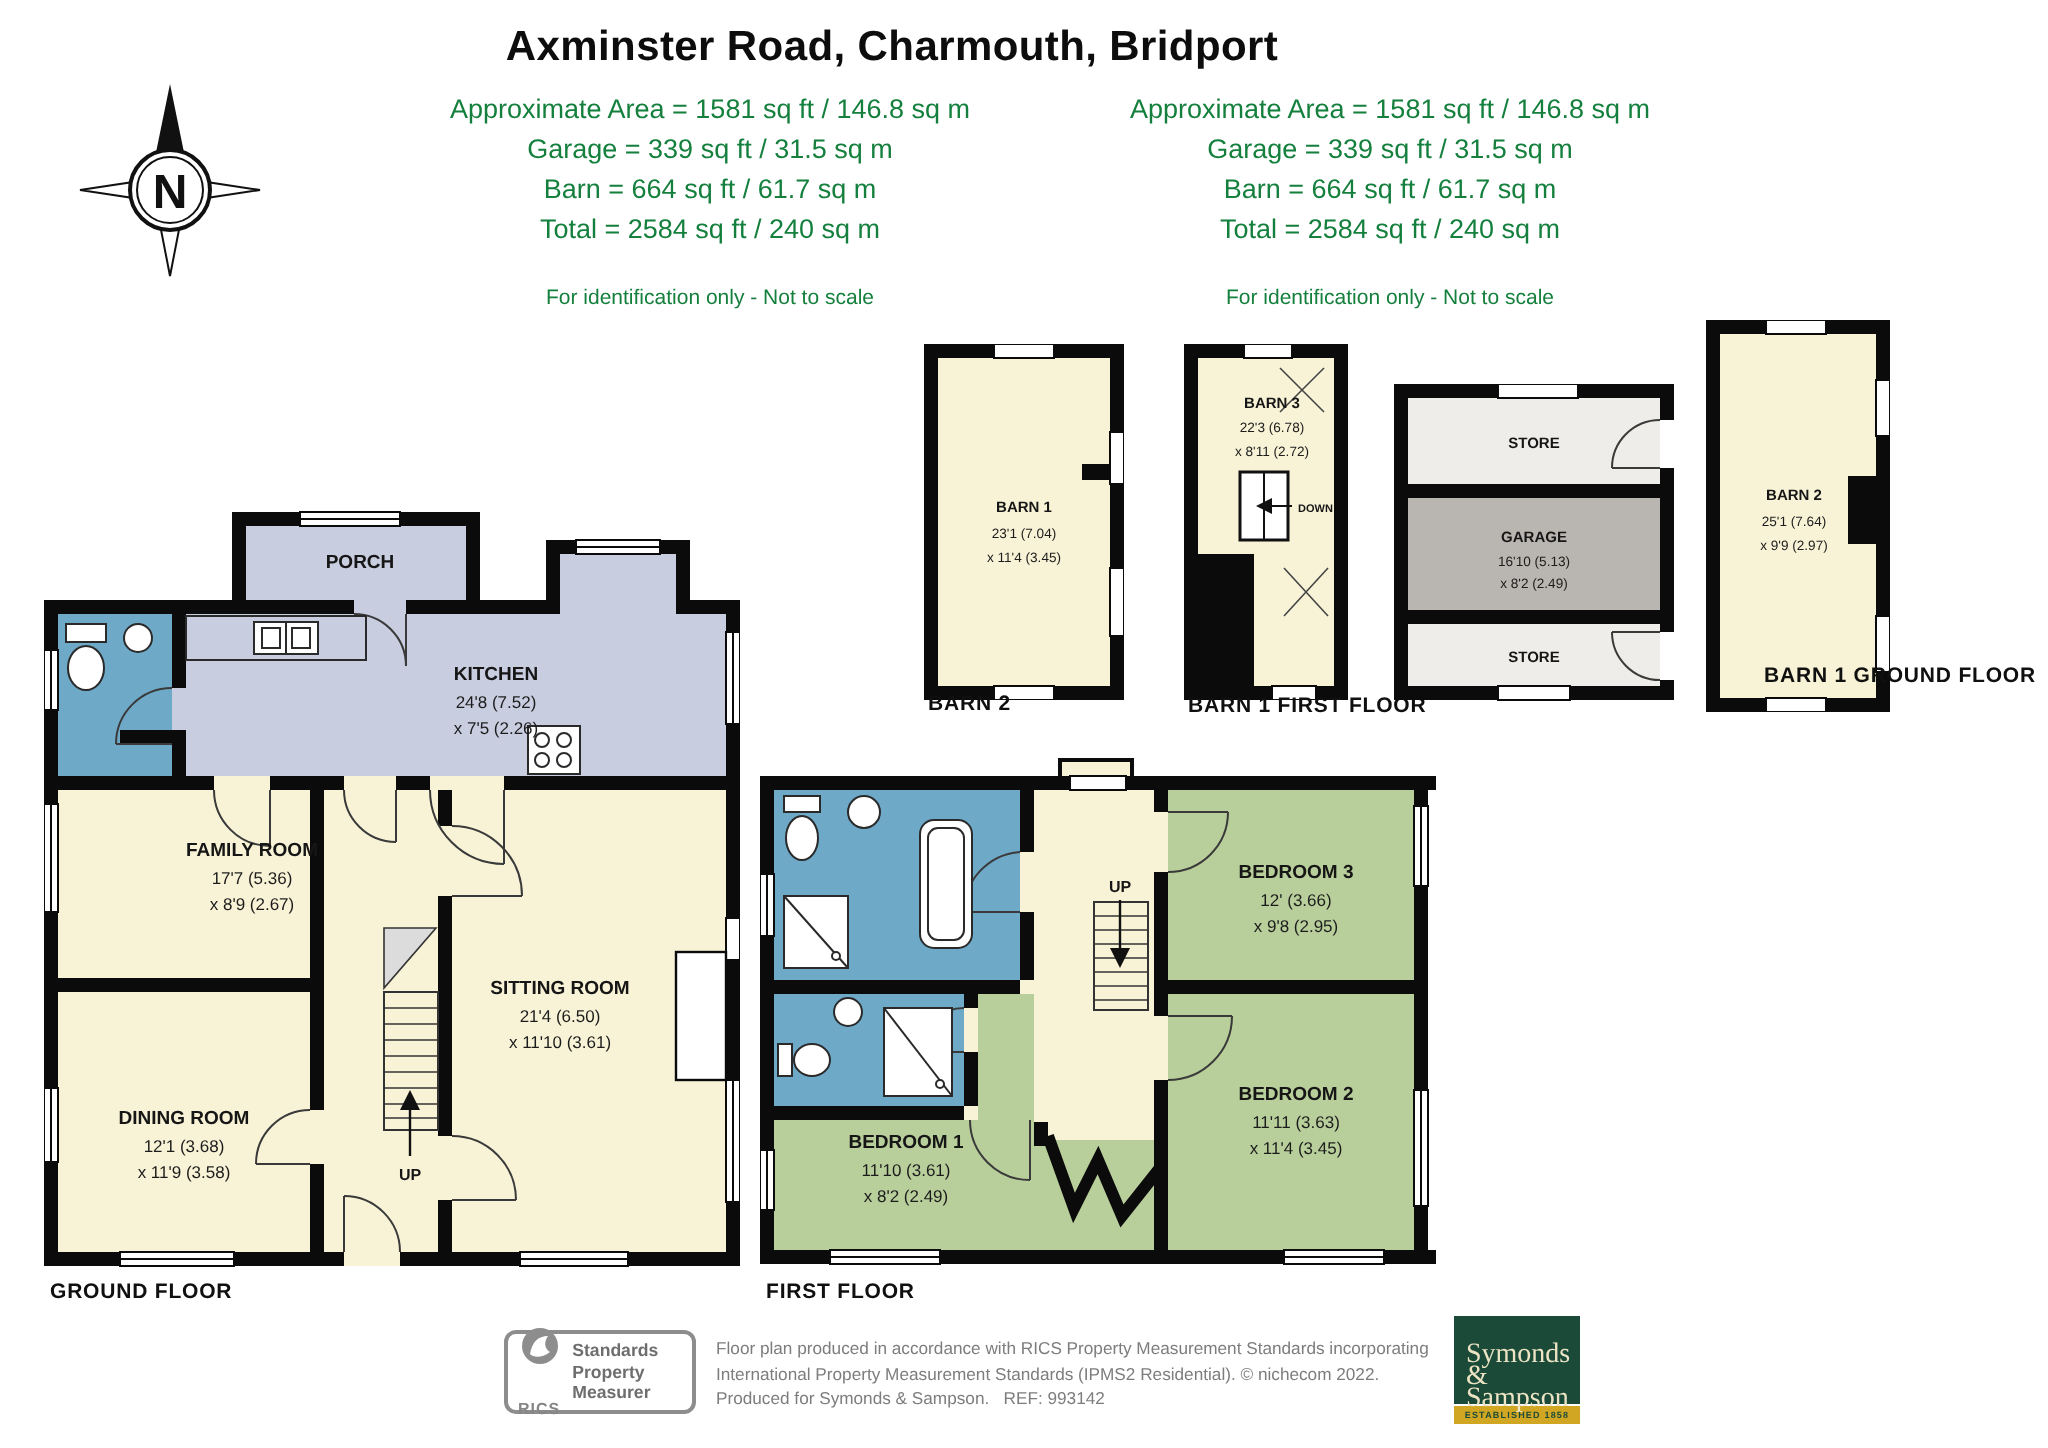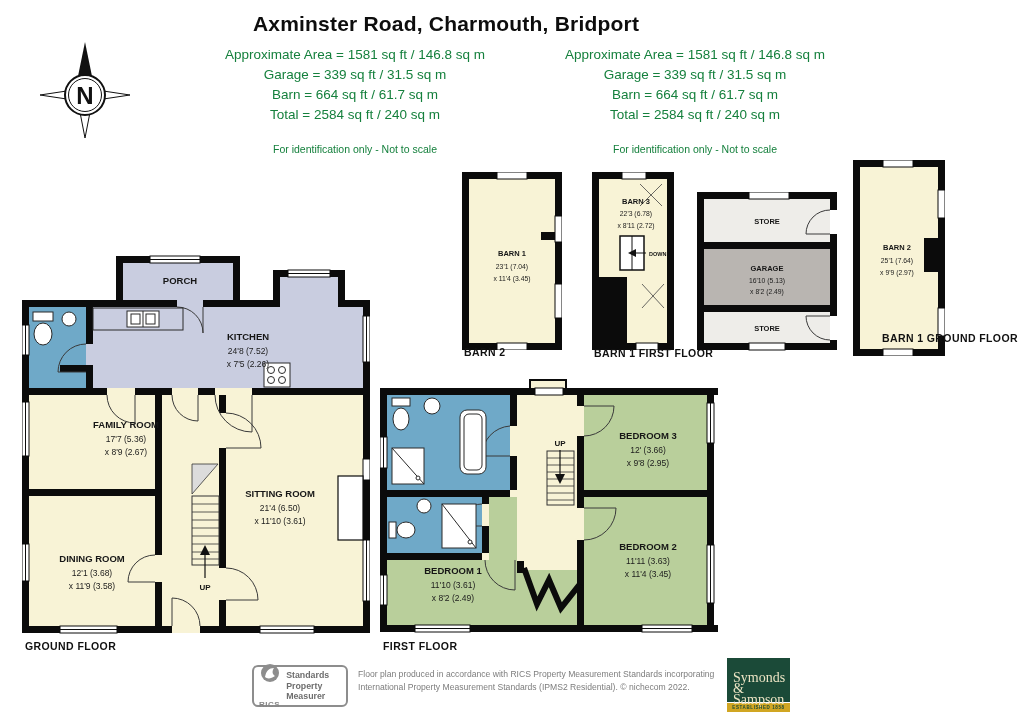--- a/index.html
+++ b/index.html
@@ -408,20 +408,21 @@
     <div class="lines">
       <div>Standards</div>
       <div>Property</div>
       <div>Measurer</div>
     </div>
   </div>
 
   <div class="disc">
     <div>Floor plan produced in accordance with RICS Property Measurement Standards incorporating</div>
     <div>International Property Measurement Standards (IPMS2 Residential).  © nichecom 2022.</div>
+    <div>Produced for Symonds &amp; Sampson. &nbsp; REF: 993142</div>
   </div>
 
   <div class="agent">
     <div class="green">
       <div>Symonds</div>
       <div>&amp; Sampson</div>
     </div>
     <div class="gold">ESTABLISHED 1858</div>
   </div>
 

